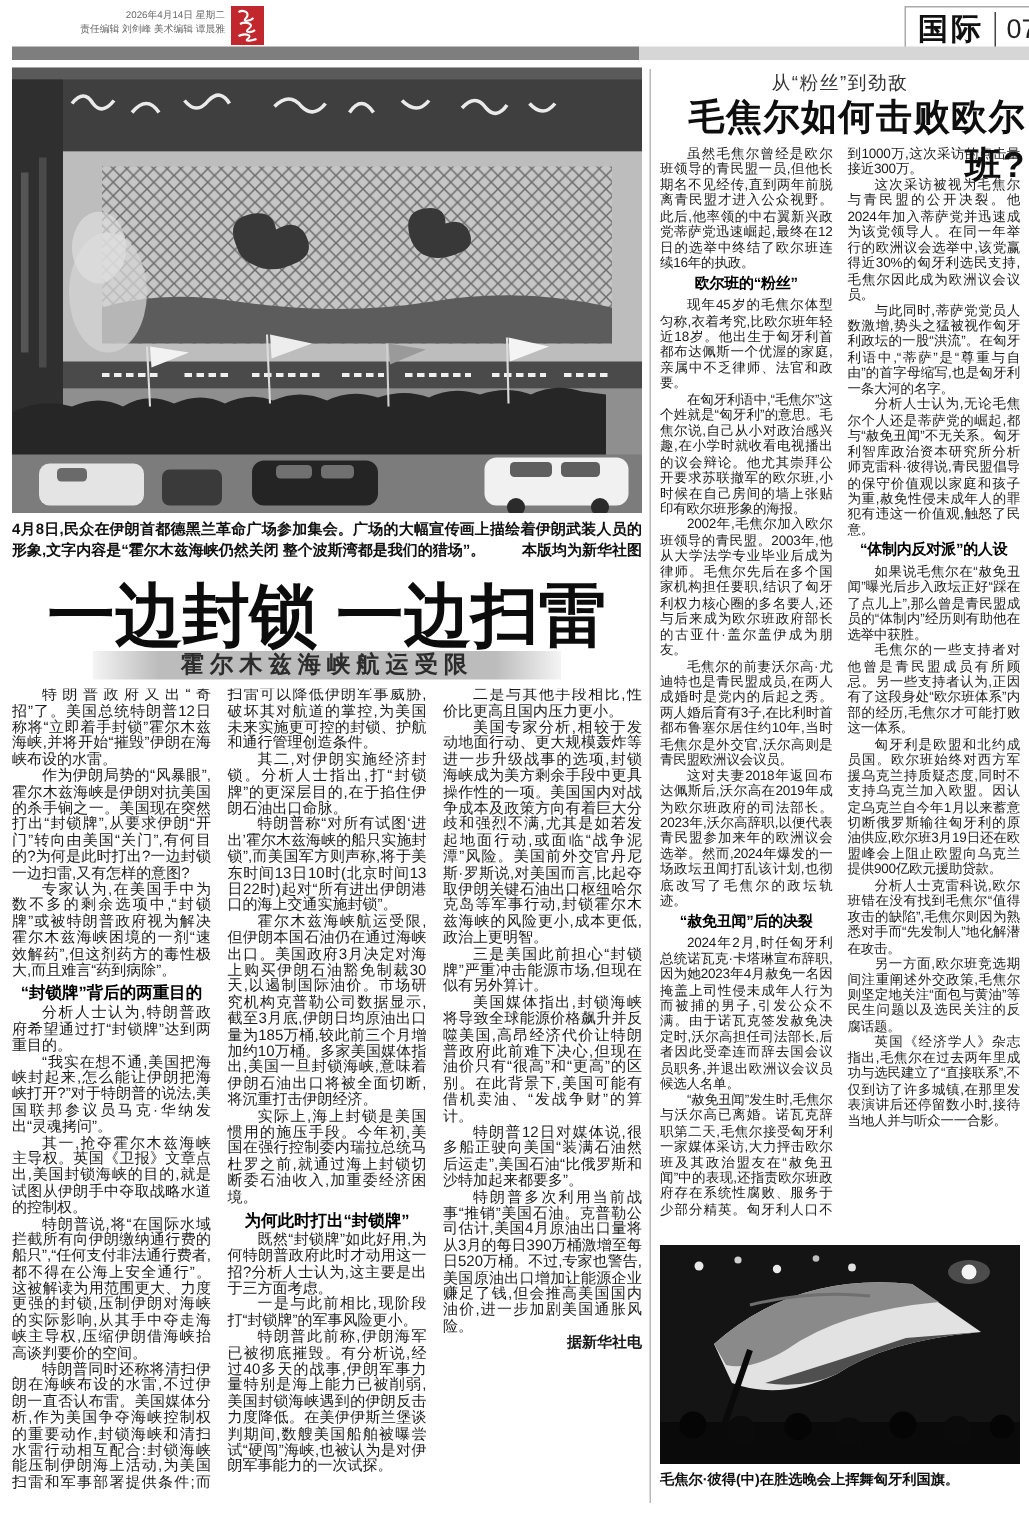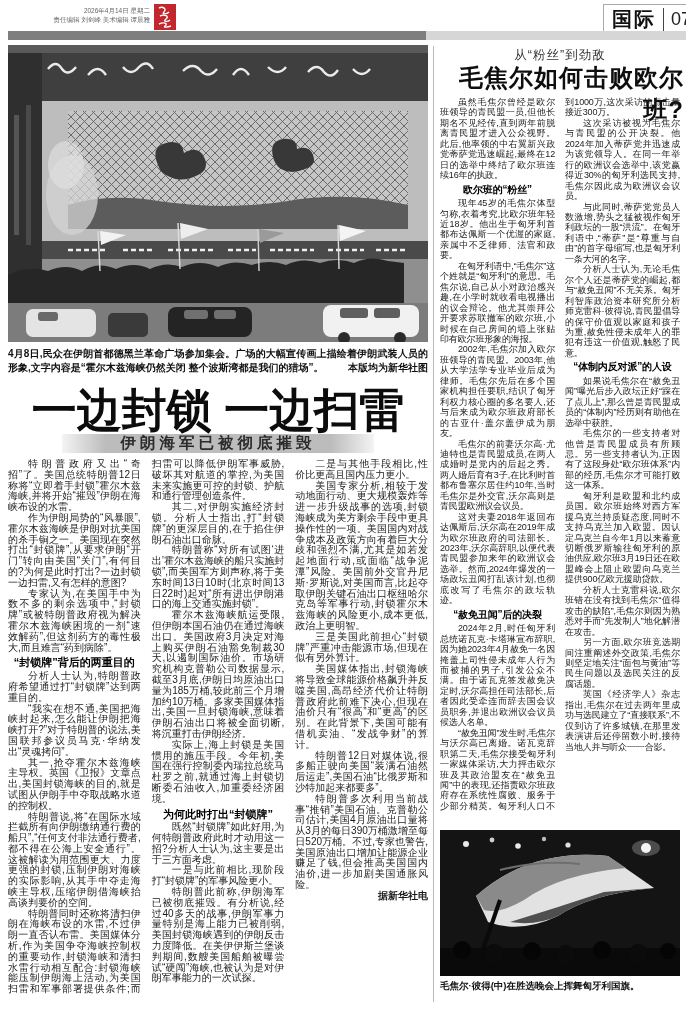--- a/index.html
+++ b/index.html
@@ -149,21 +149,21 @@
     </svg>
   </div>
 
   <div class="caption">
     <span>4月8日,民众在伊朗首都德黑兰革命广场参加集会。广场的大幅宣传画上描绘着伊朗武装人员的形象,文字内容是“霍尔木兹海峡仍然关闭 整个波斯湾都是我们的猎场”。</span>
     <span class="credit">本版均为新华社图</span>
   </div>
 
   <div class="headline">一边封锁 一边扫雷</div>
   <div class="subtitle-bar">
-    <span>伊朗海军已被彻底摧毁</span>
+    <span>霍尔木兹海峡航运受限</span>
   </div>
 
   <div class="main-cols">
       <p class="para">特朗普政府又出“奇招”了。美国总统特朗普12日称将“立即着手封锁”霍尔木兹海峡,并将开始“摧毁”伊朗在海峡布设的水雷。</p>
       <p class="para">作为伊朗局势的“风暴眼”,霍尔木兹海峡是伊朗对抗美国的杀手锏之一。美国现在突然打出“封锁牌”,从要求伊朗“开门”转向由美国“关门”,有何目的?为何是此时打出?一边封锁一边扫雷,又有怎样的意图?</p>
       <p class="para">专家认为,在美国手中为数不多的剩余选项中,“封锁牌”或被特朗普政府视为解决霍尔木兹海峡困境的一剂“速效解药”,但这剂药方的毒性极大,而且难言“药到病除”。</p>
       <h3 class="subhead">“封锁牌”背后的两重目的</h3>
       <p class="para">分析人士认为,特朗普政府希望通过打“封锁牌”达到两重目的。</p>
       <p class="para">“我实在想不通,美国把海峡封起来,怎么能让伊朗把海峡打开?”对于特朗普的说法,美国联邦参议员马克·华纳发出“灵魂拷问”。</p>
       <p class="para">其一,抢夺霍尔木兹海峡主导权。英国《卫报》文章点出,美国封锁海峡的目的,就是试图从伊朗手中夺取战略水道的控制权。</p>

